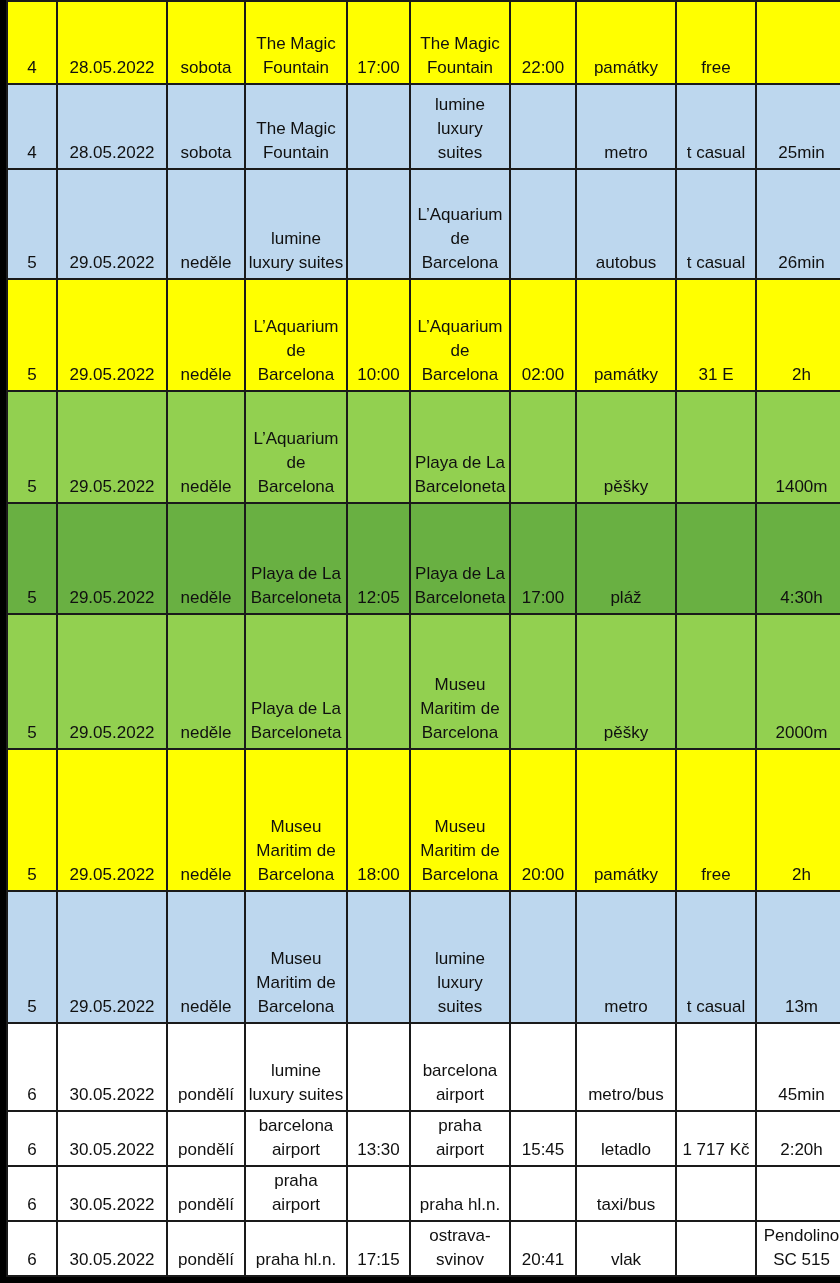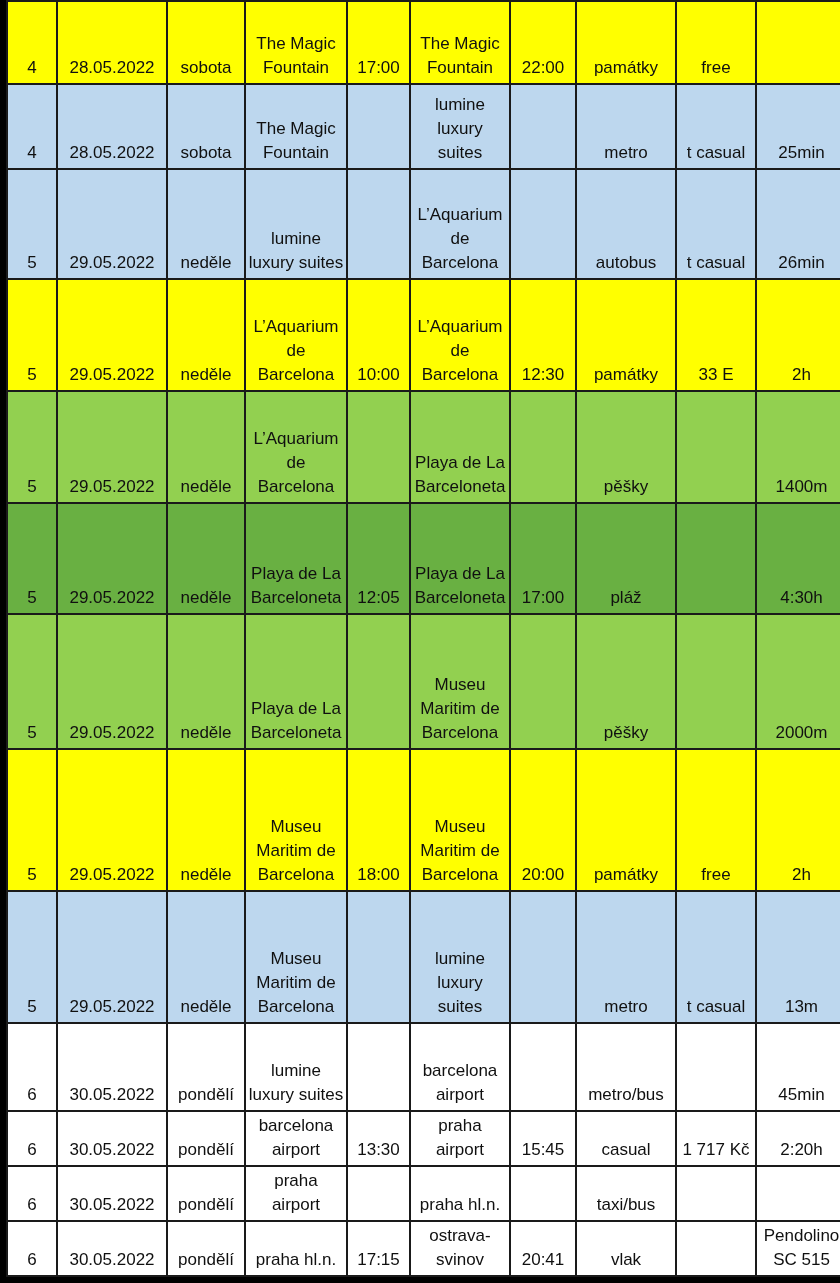--- a/index.html
+++ b/index.html
@@ -115,23 +115,23 @@
           <td>t casual</td>
           <td>26min</td>
         </tr>
         <tr class="fill-yellow" style="height: 112px;">
           <td class="nowrap-cell">5</td>
           <td class="nowrap-cell">29.05.2022</td>
           <td>neděle</td>
           <td>L’Aquarium de Barcelona</td>
           <td class="nowrap-cell">10:00</td>
           <td>L’Aquarium de Barcelona</td>
-          <td class="nowrap-cell">12:30</td>
+          <td class="nowrap-cell">02:00</td>
           <td>památky</td>
-          <td>33 E</td>
+          <td>31 E</td>
           <td>2h</td>
         </tr>
         <tr class="fill-lgreen" style="height: 112px;">
           <td class="nowrap-cell">5</td>
           <td class="nowrap-cell">29.05.2022</td>
           <td>neděle</td>
           <td>L’Aquarium de Barcelona</td>
           <td class="nowrap-cell"></td>
           <td>Playa de La Barceloneta</td>
           <td class="nowrap-cell"></td>
@@ -200,21 +200,21 @@
           <td>45min</td>
         </tr>
         <tr class="fill-white" style="height: 55px;">
           <td class="nowrap-cell">6</td>
           <td class="nowrap-cell">30.05.2022</td>
           <td>pondělí</td>
           <td>barcelona airport</td>
           <td class="nowrap-cell">13:30</td>
           <td>praha airport</td>
           <td class="nowrap-cell">15:45</td>
-          <td>casual</td>
+          <td>letadlo</td>
           <td>1 717 Kč</td>
           <td>2:20h</td>
         </tr>
         <tr class="fill-white" style="height: 55px;">
           <td class="nowrap-cell">6</td>
           <td class="nowrap-cell">30.05.2022</td>
           <td>pondělí</td>
           <td>praha airport</td>
           <td class="nowrap-cell"></td>
           <td>praha hl.n.</td>

